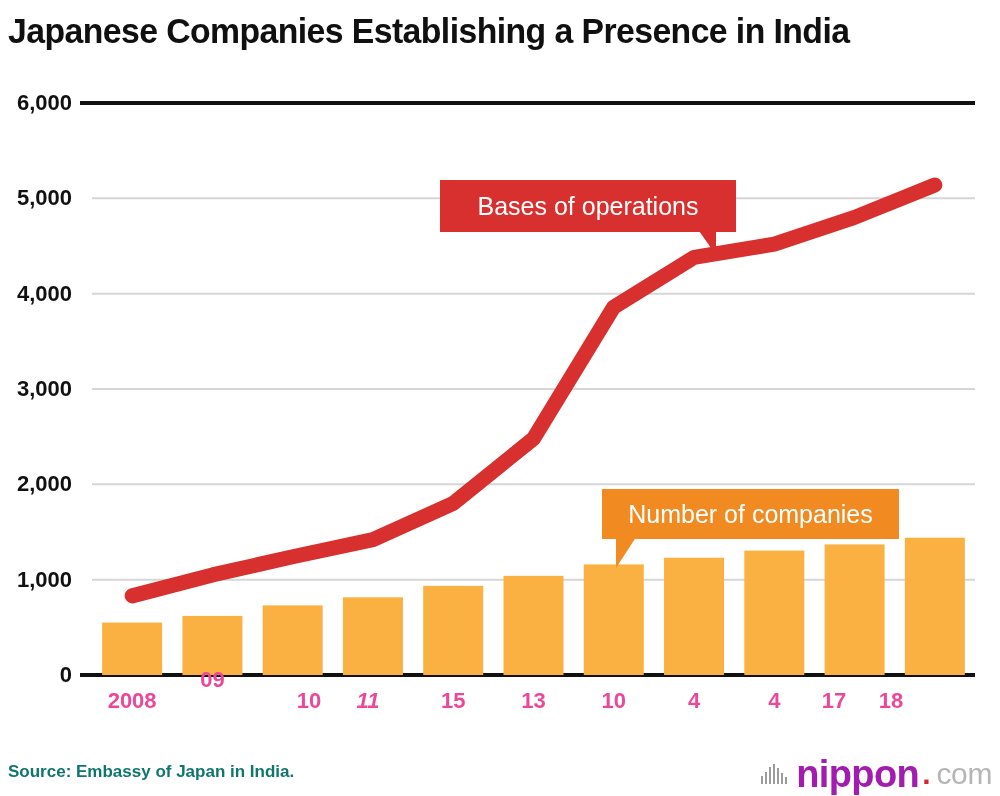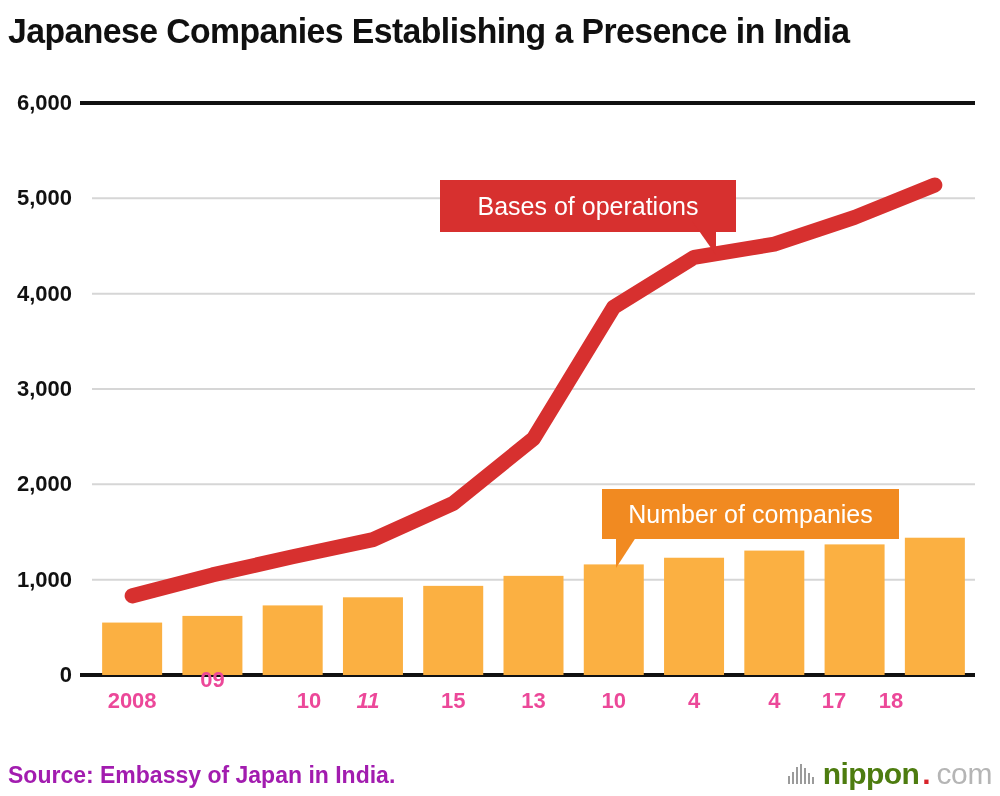--- a/index.html
+++ b/index.html
@@ -25,30 +25,30 @@
     font-size:22px;font-weight:bold;color:#111;line-height:22px;
   }
   .xlabel{
     position:absolute;width:82px;text-align:center;
     font-size:22px;font-weight:bold;color:#ec4899;line-height:24px;
   }
 
   
   .source{
     position:absolute;left:8px;top:762px;
-    font-size:23px;font-weight:bold;color:#a21caf;white-space:nowrap;text-align:right;
+    font-size:17px;font-weight:bold;color:#0f766e;white-space:nowrap;text-align:right;
   }
   .logo{
     position:absolute;right:8px;top:758px;height:32px;
     display:flex;align-items:center;gap:9px;
   }
   .logo-bars{display:flex;align-items:flex-end;gap:2px;height:20px;}
   .logo-bars i{display:block;width:2px;background:#9b9b9b;}
   .logo-word{
-    font-size:30px;font-weight:bold;color:#4d7c0f;
+    font-size:38px;font-weight:bold;color:#a21caf;
     letter-spacing:-0.6px;line-height:30px;
   }
   .logo-dot{font-size:30px;font-weight:bold;color:#d8232a;line-height:30px;}
   .logo-com{font-size:30px;color:#b5b5b5;letter-spacing:-0.4px;line-height:30px;}
 
   
   .callout{position:absolute;color:#fff;font-size:25px;line-height:25px;
            display:flex;align-items:center;justify-content:center;margin-top:10px;}
   .callout-red{background:#d7302f;}
   .callout-orange{background:#f18a21;}

